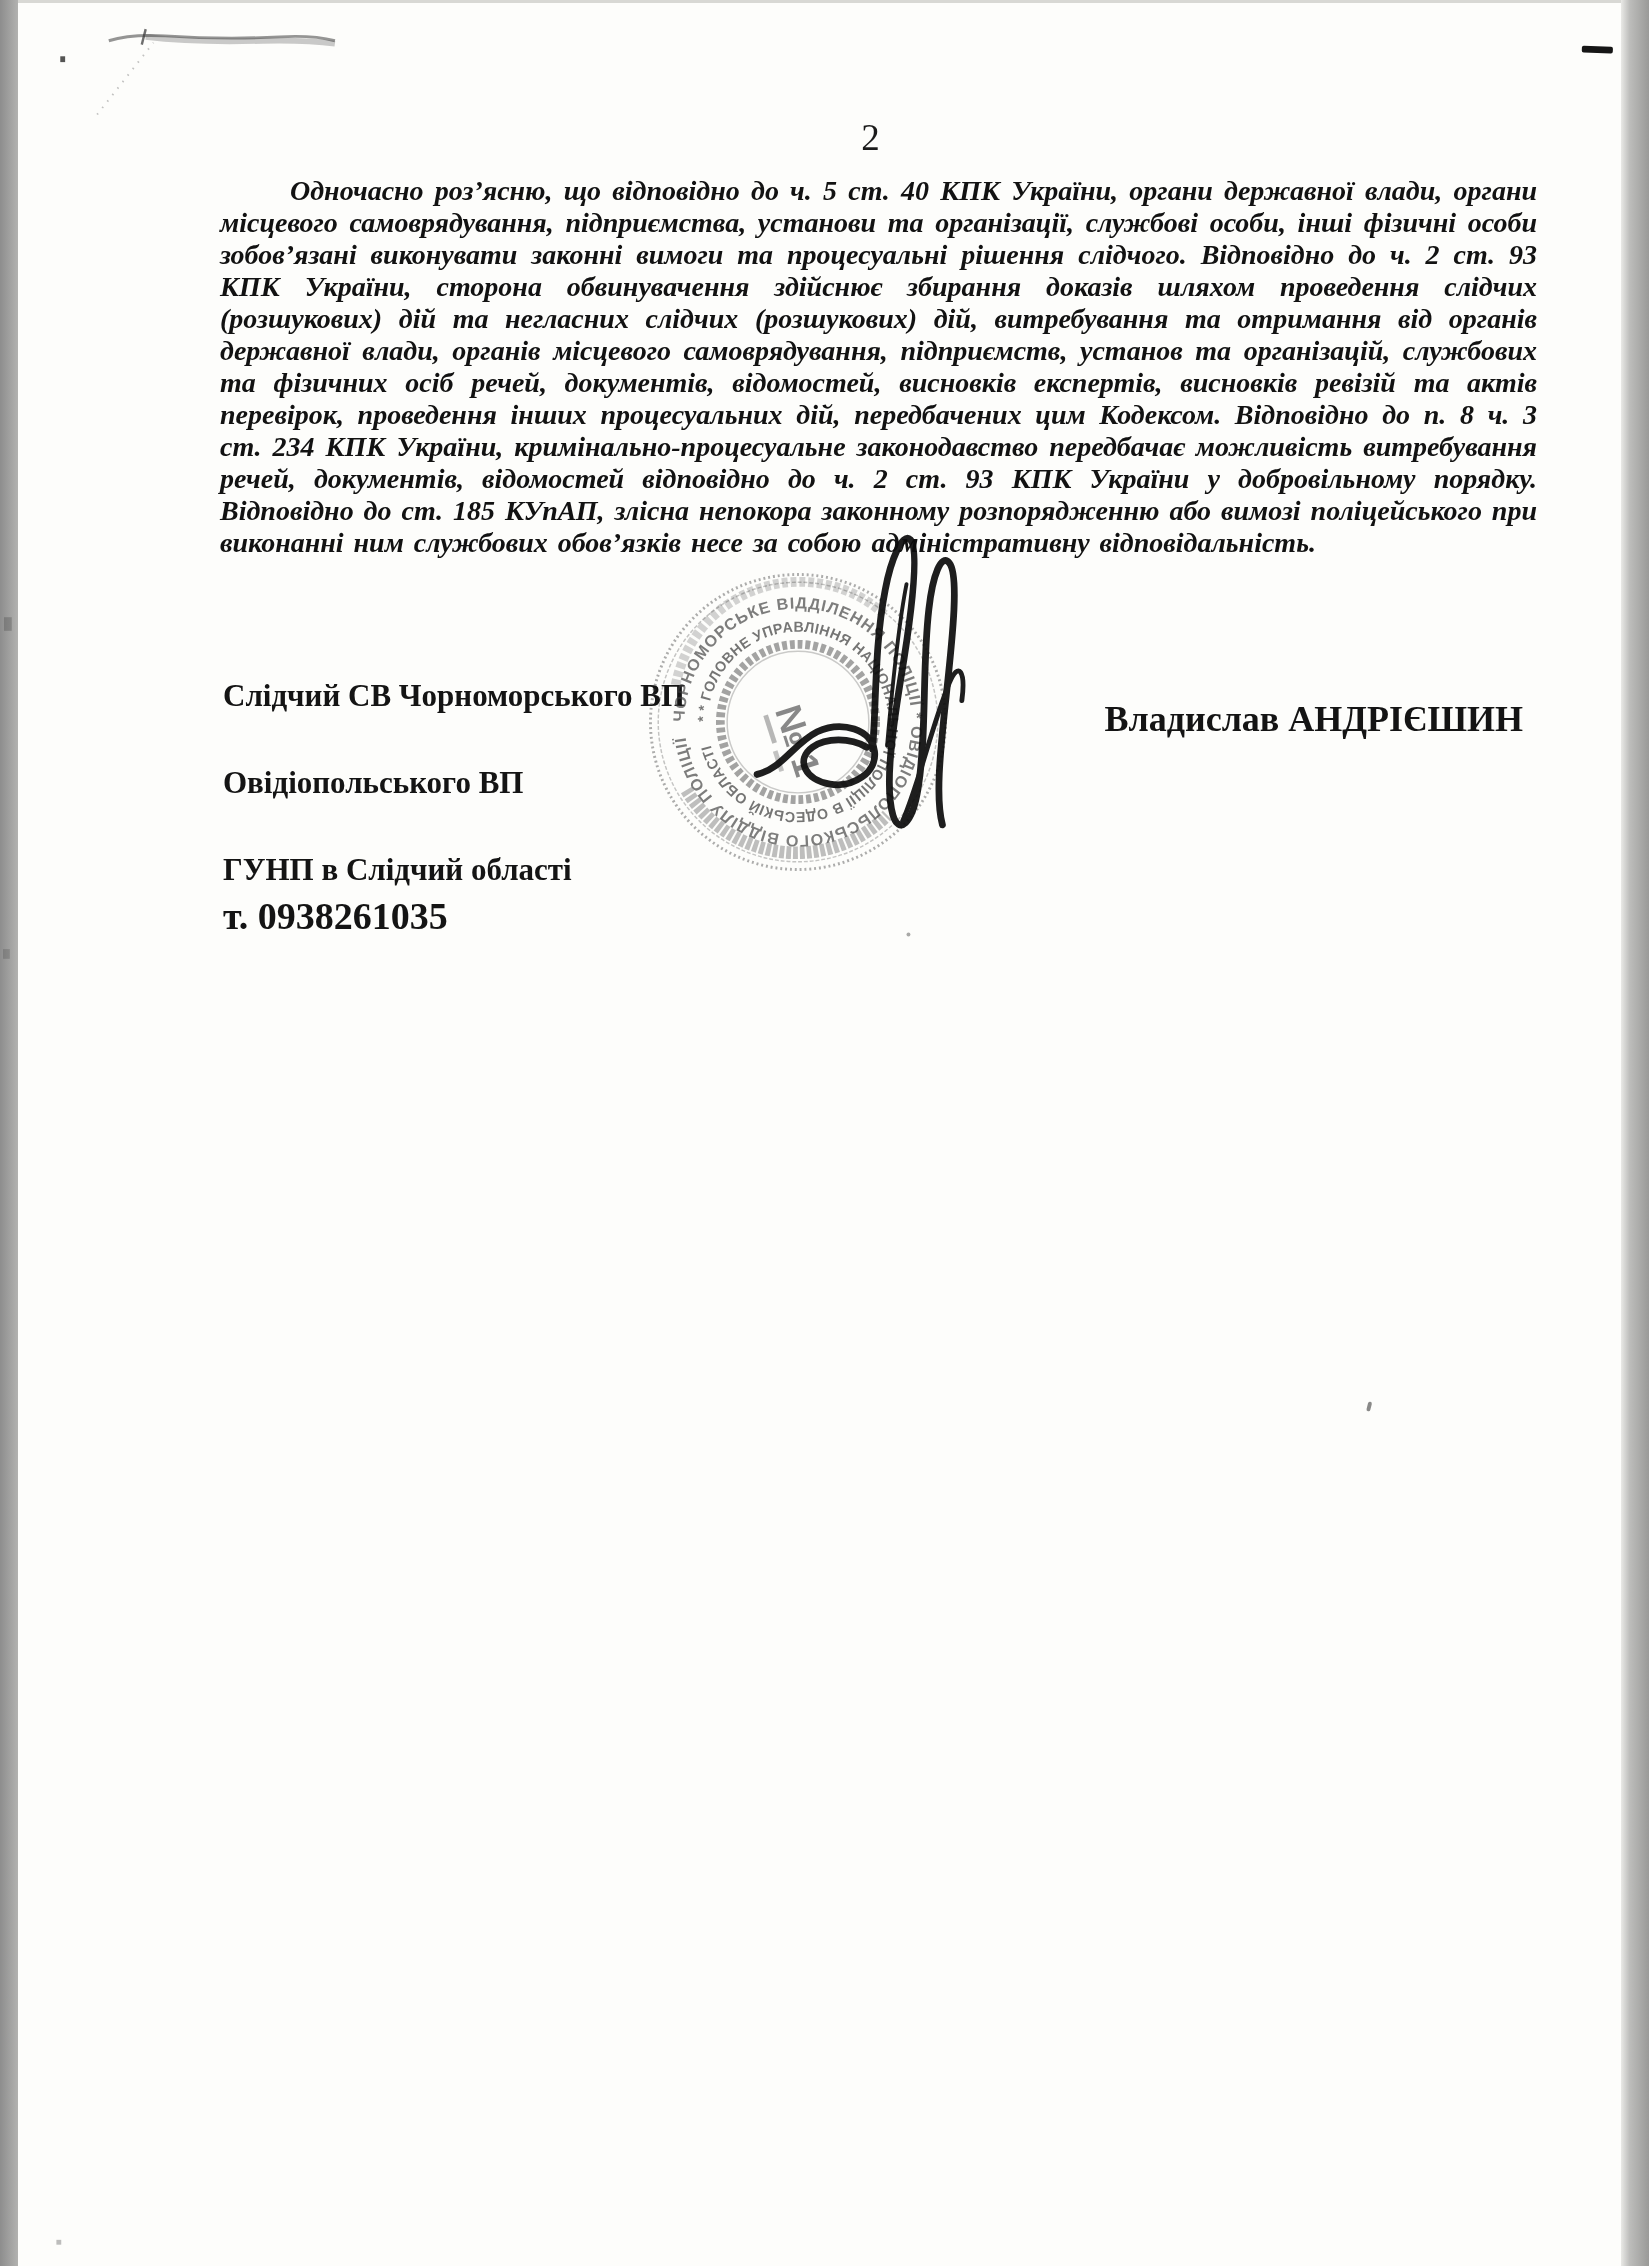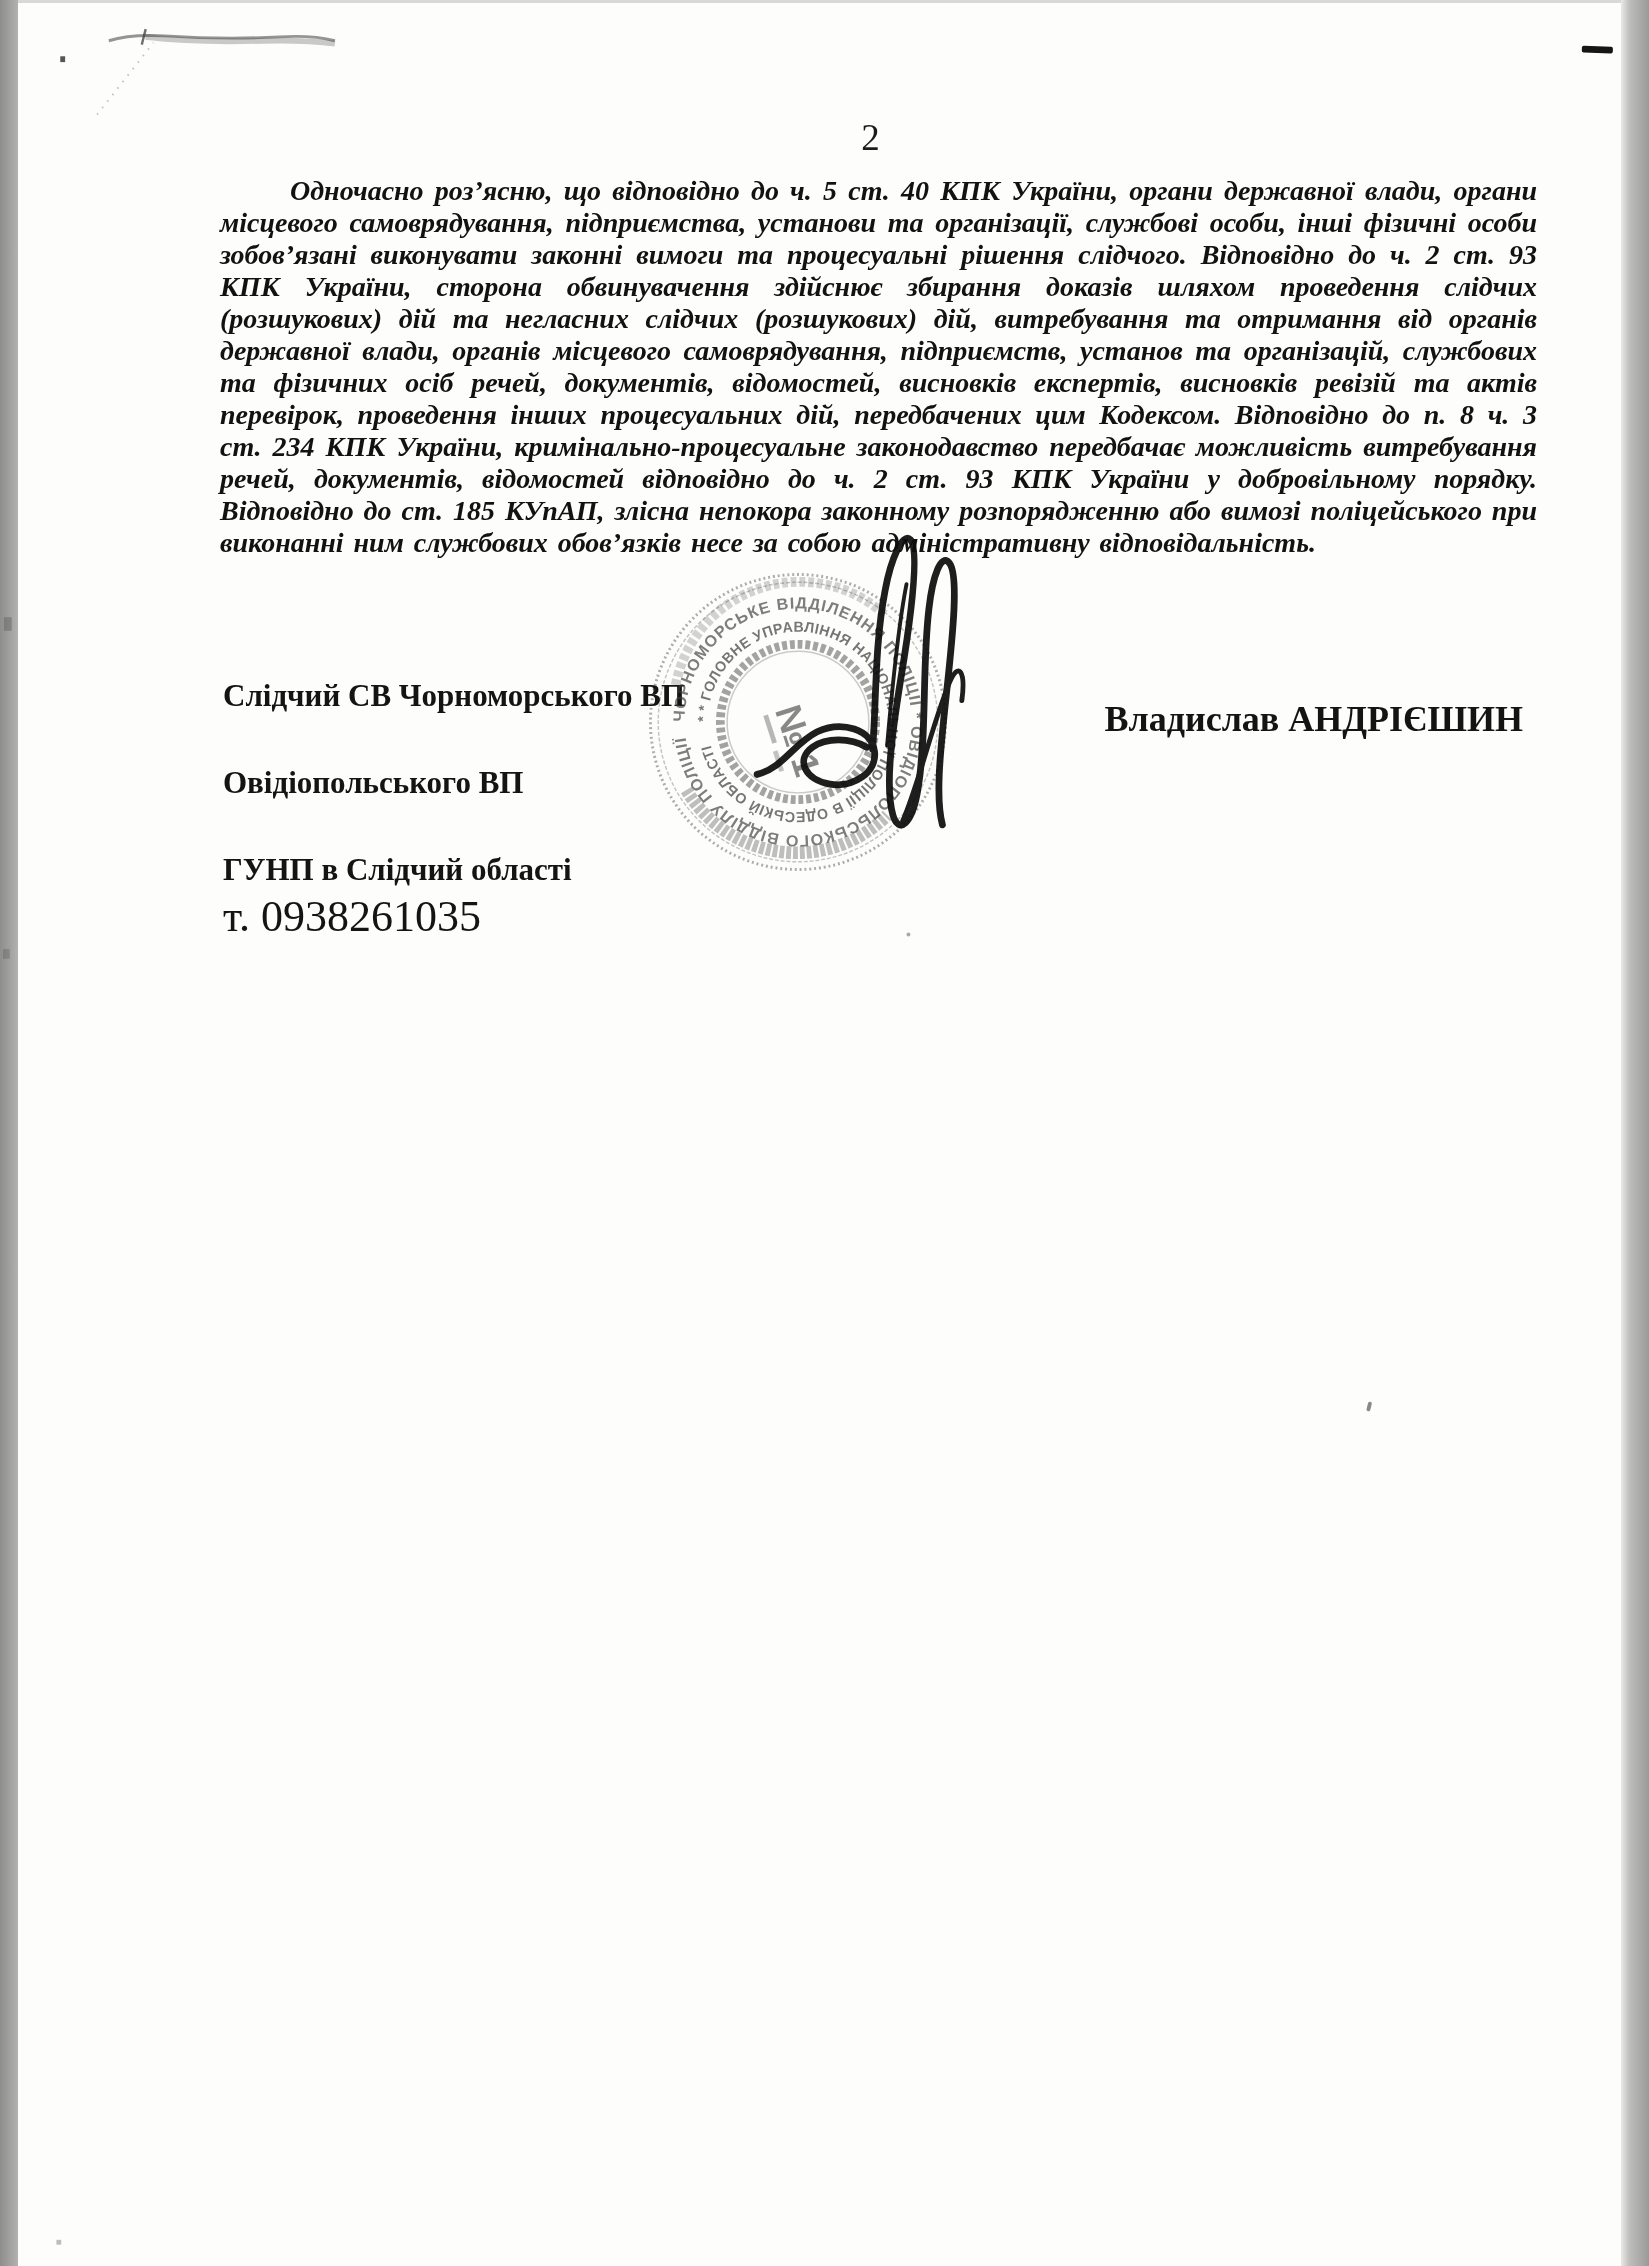--- a/index.html
+++ b/index.html
@@ -33,21 +33,21 @@
     position:absolute;left:212px;top:167px;width:1317px;margin:8px;
     font-size:28px;line-height:32px;
     font-weight:bold;font-style:italic;
     text-align:justify;text-align-last:left;
     text-indent:70px;color:#121212;word-spacing:2.9px;
   }
   .sig-block{
     position:absolute;left:223px;top:633px;color:#141414;z-index:2;
   }
   .sig-line{font-size:31px;font-weight:bold;line-height:49px;white-space:nowrap;margin-top:38px;}
-  .sig-phone{font-size:44px;font-weight:normal;line-height:45px;}
+  .sig-phone{font-size:38px;font-weight:bold;line-height:45px;}
   .signatory{
     position:absolute;left:1067px;top:697px;width:456px;
     text-align:right;font-size:36px;font-weight:bold;line-height:45px;
     white-space:nowrap;color:#141414;z-index:2;
   }
   .stamp-svg{position:absolute;left:633px;top:557px;width:330px;height:330px;z-index:3;}
   .overlay-svg{position:absolute;left:0;top:0;width:1650px;height:2267px;z-index:4;pointer-events:none;}
   .stamp-ring-text{
     font-family:"Liberation Sans", sans-serif;font-weight:bold;
     fill:#3c3c3c;

